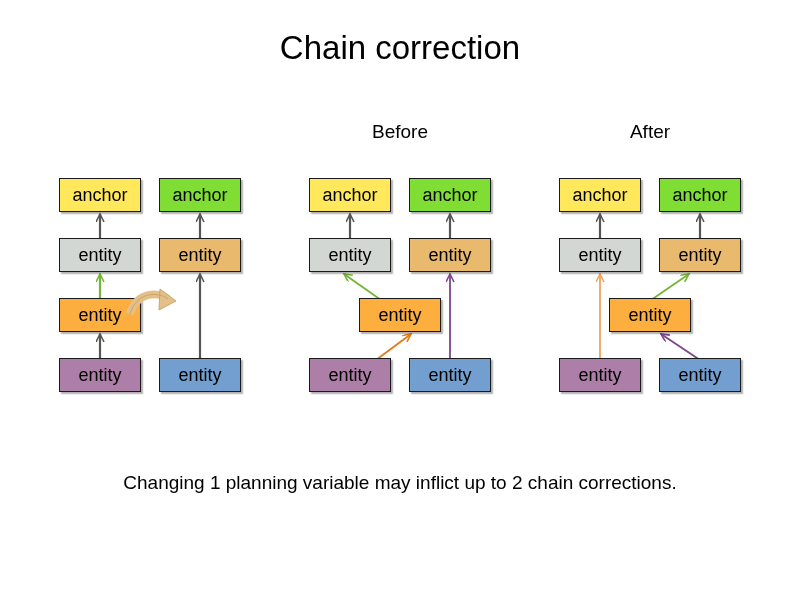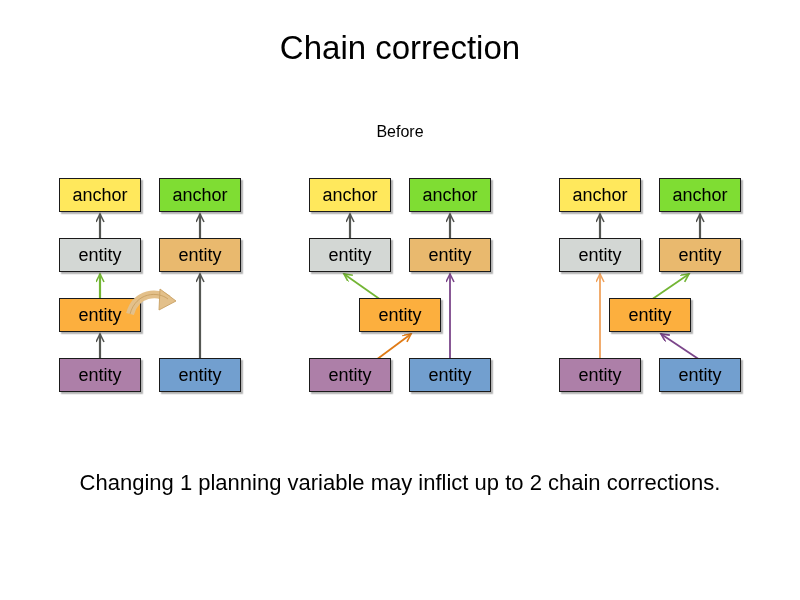--- a/index.html
+++ b/index.html
@@ -30,36 +30,36 @@
     width: 800px;
     text-align: center;
     font-size: 33px;
     line-height: 40px;
     font-weight: normal;
     color: #000000;
     white-space: nowrap;
   }
   .panel-label {
     position: absolute;
-    font-size: 16px;
+    font-size: 19px;
     line-height: 22px;
     text-align: center;
     color: #000000;
     white-space: nowrap;
   }
   #label-before { left: 300px; top: 121px; width: 200px; }
   #label-after  { left: 550px; top: 121px; width: 200px; }
 
   .caption {
     position: absolute;
     left: 0;
     top: 470px;
     width: 800px;
     text-align: center;
-    font-size: 22px;
+    font-size: 19px;
     line-height: 26px;
     color: #000000;
     white-space: nowrap;
   }
 
   .node {
     position: absolute;
     width: 82px;
     height: 34px;
     box-sizing: border-box;
@@ -94,20 +94,21 @@
   svg.links.over { z-index: 5; }
 </style>
 </head>
 <body>
 
 <div id="slide">
 
   <div class="title">Chain correction</div>
 
   <div class="panel-label" id="label-before">Before</div>
+  <div class="panel-label" id="label-after">After</div>
 
   <svg class="links" viewBox="0 0 800 600">
     <defs>
       <marker id="hdDark" markerWidth="12" markerHeight="12" refX="9" refY="4" orient="auto" markerUnits="userSpaceOnUse">
         <path d="M1,0 L9,4 L1,8" fill="none" stroke="#555753" stroke-width="1.6"></path>
       </marker>
       <marker id="hdGreen" markerWidth="12" markerHeight="12" refX="9" refY="4" orient="auto" markerUnits="userSpaceOnUse">
         <path d="M1,0 L9,4 L1,8" fill="none" stroke="#73b534" stroke-width="1.6"></path>
       </marker>
       <marker id="hdOrange" markerWidth="12" markerHeight="12" refX="9" refY="4" orient="auto" markerUnits="userSpaceOnUse">

